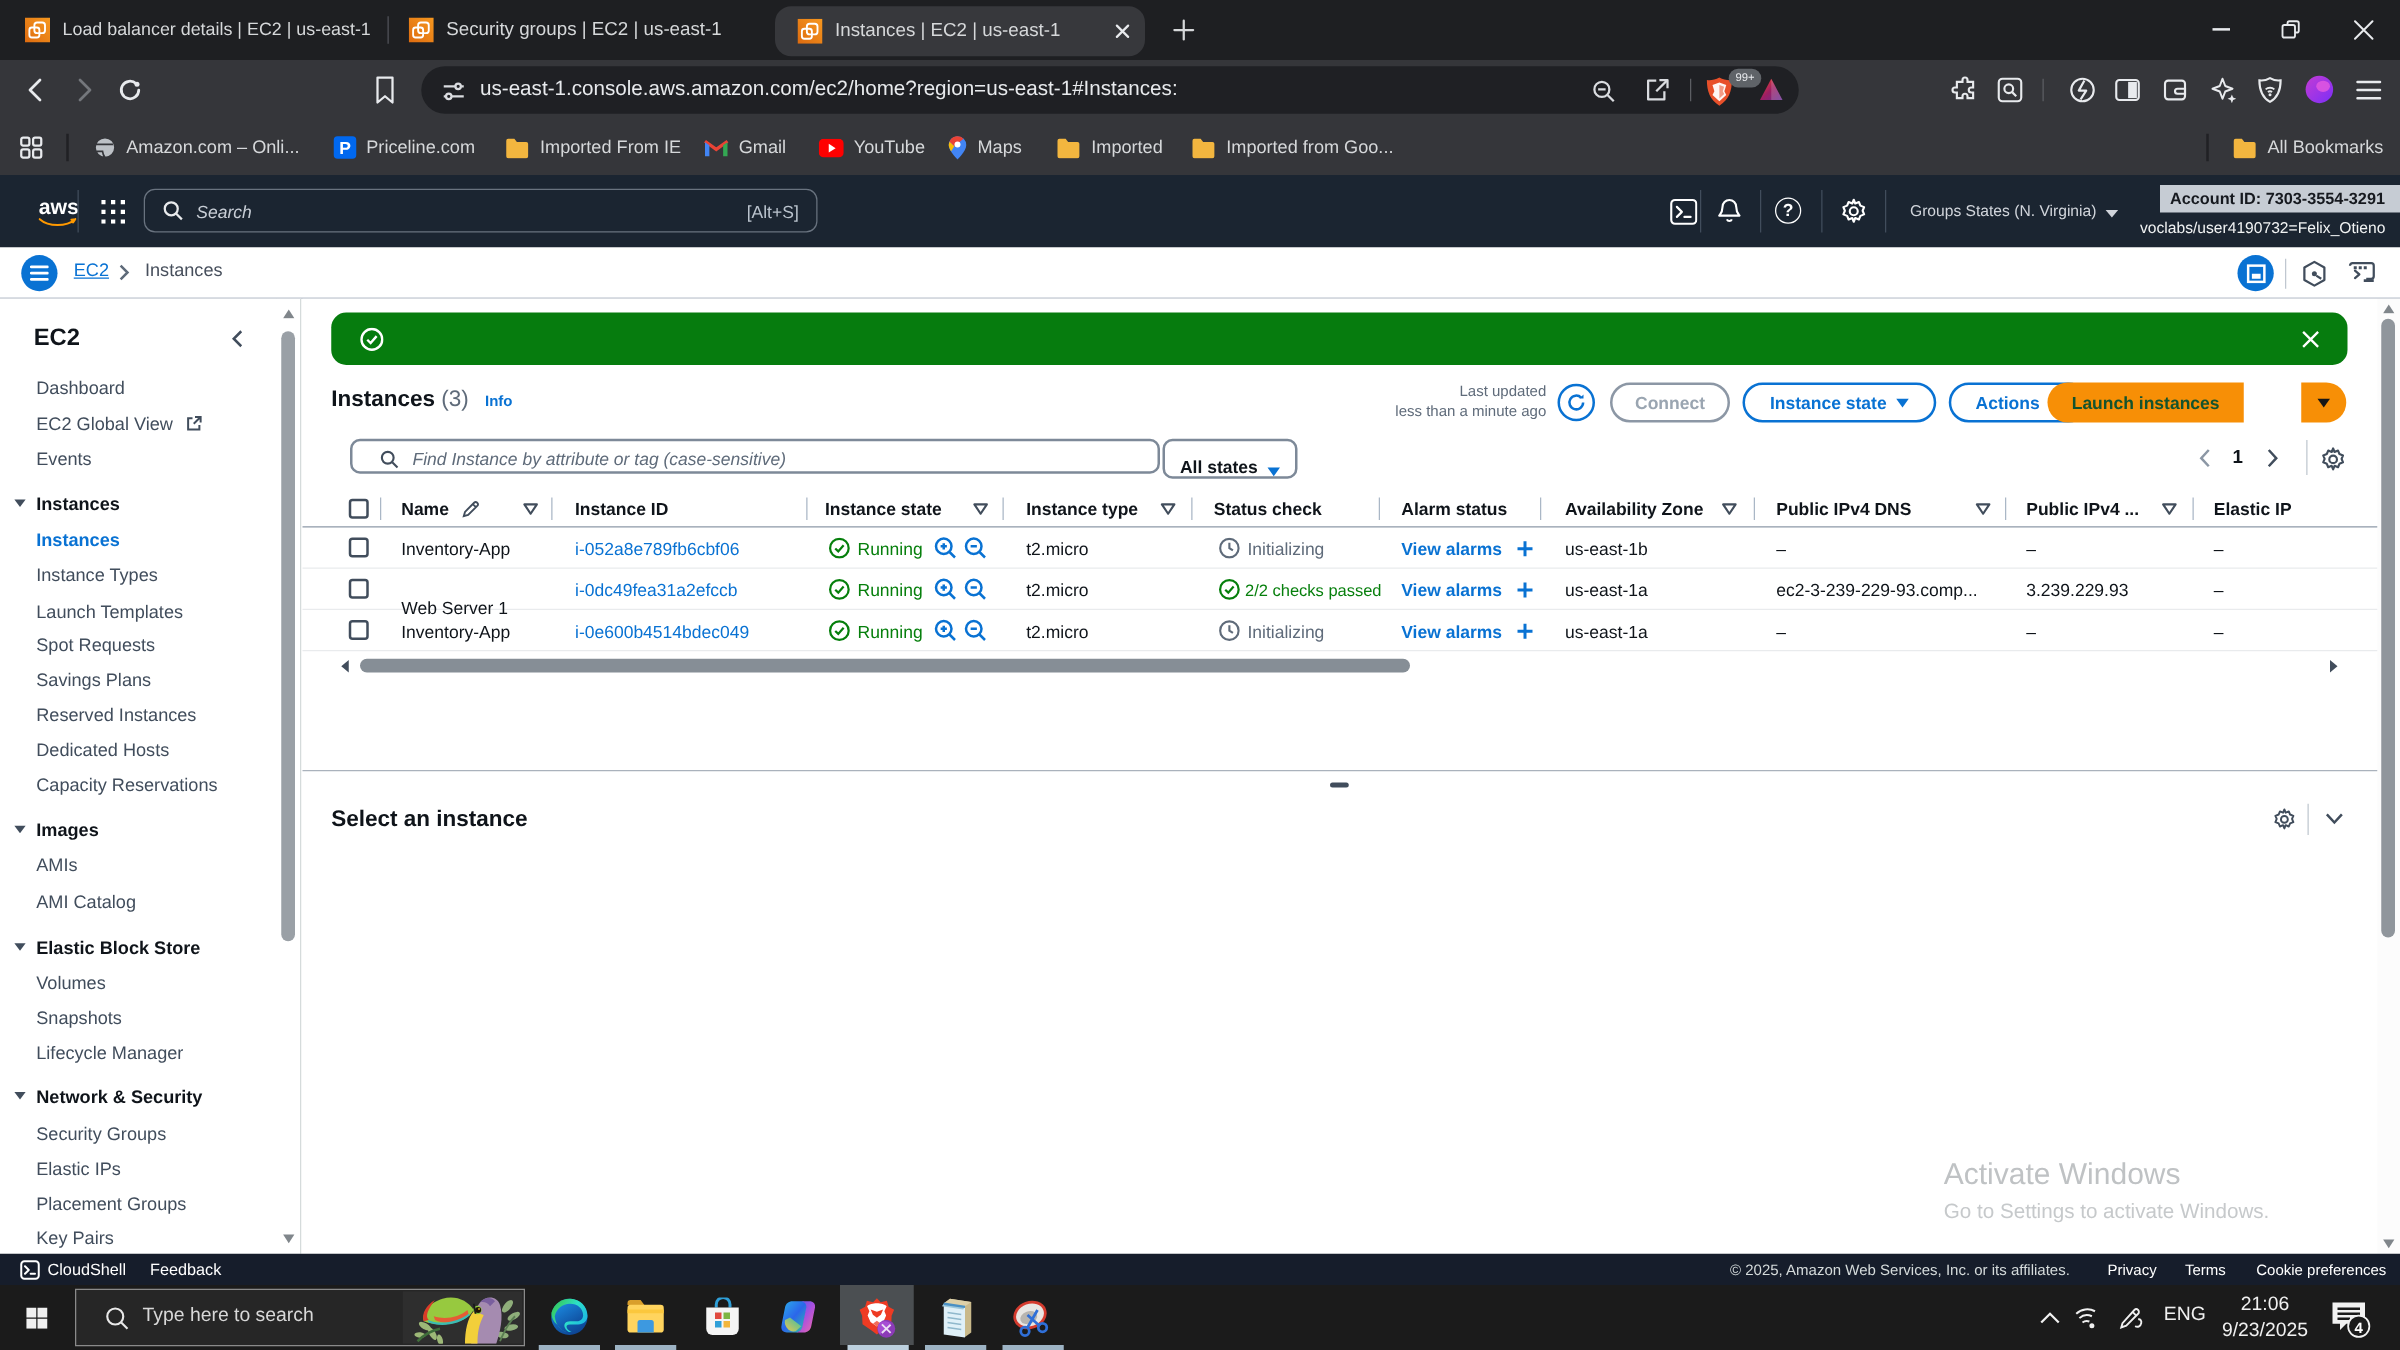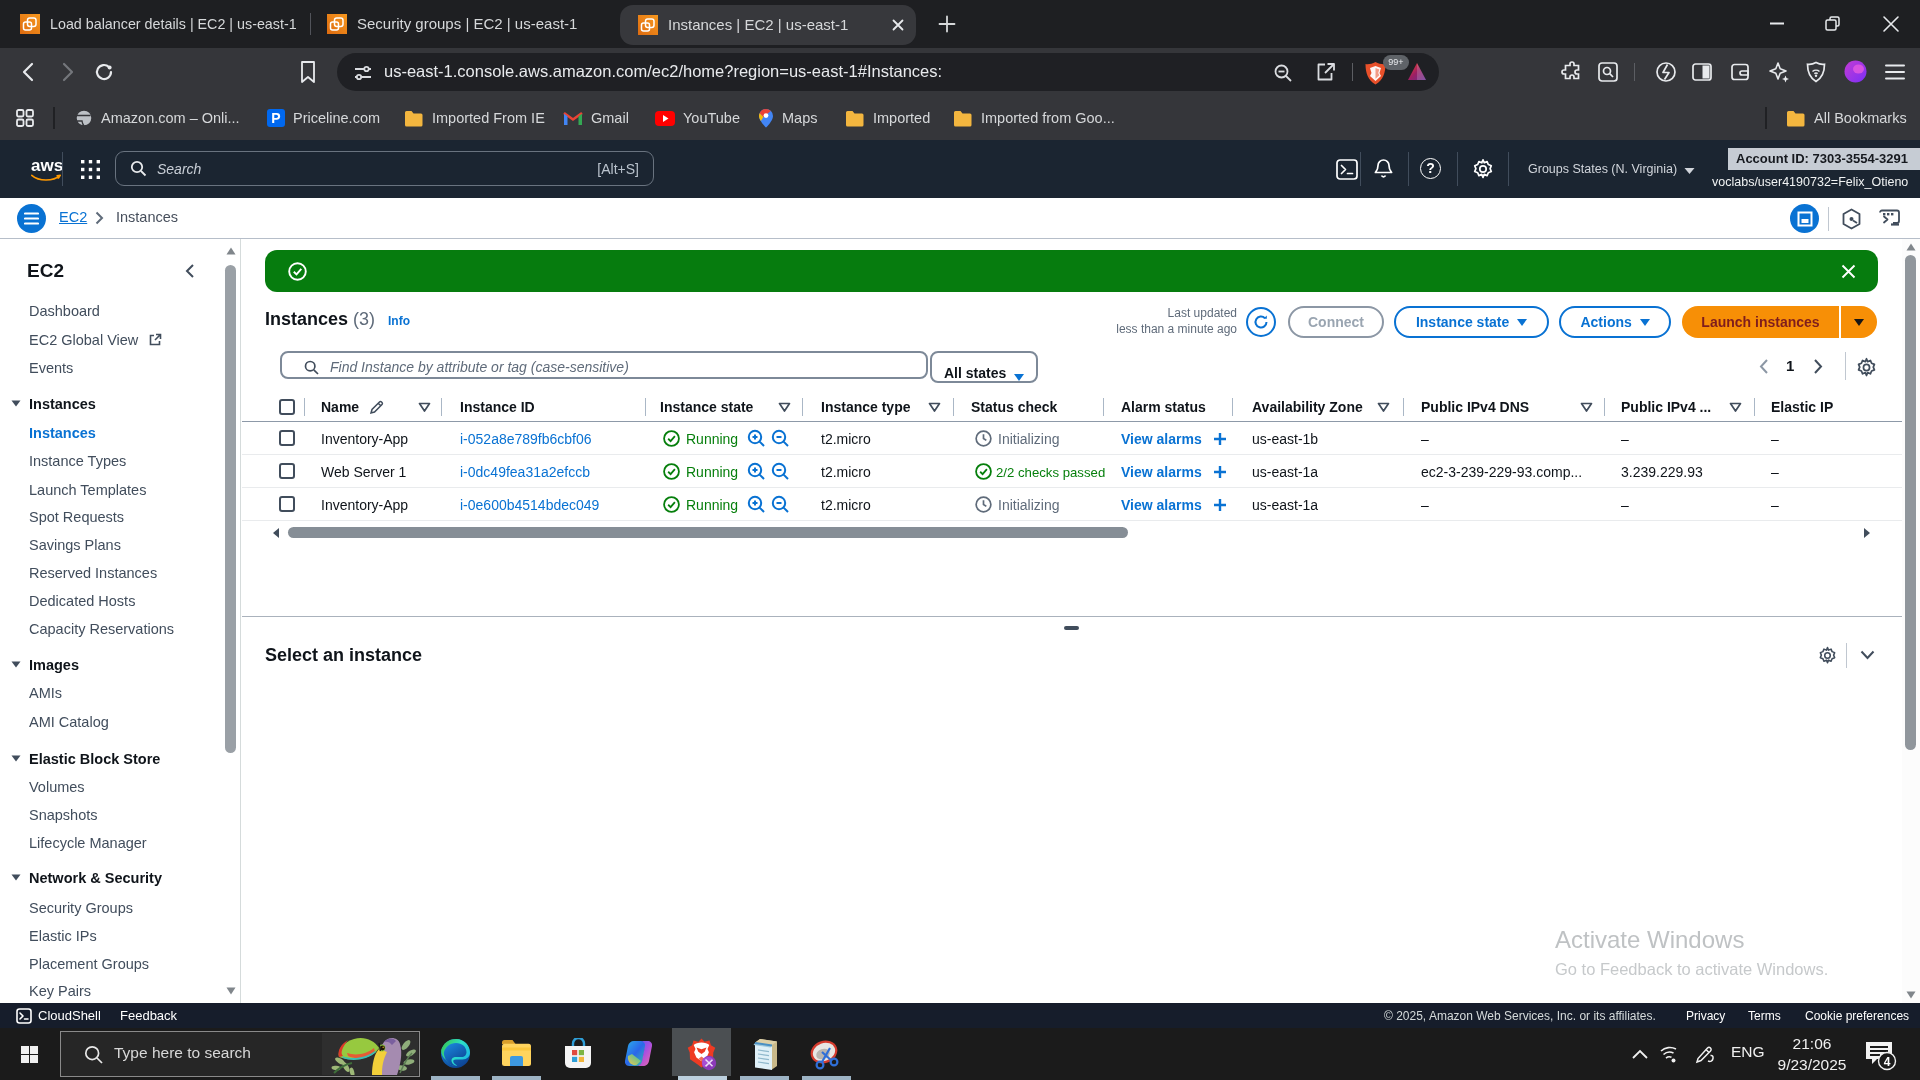--- a/index.html
+++ b/index.html
@@ -481,21 +481,21 @@
     <div class="abs" style="left:815px;top:66px;width:180px;text-align:right;font-size:12px;color:#5f6b7a;line-height:16px">Last updated<br>less than a minute ago</div>
     <div class="abs" style="left:1004px;top:68px;width:30px;height:30px;border:2px solid #0972d3;border-radius:50%">
       <svg class="abs" style="left:5px;top:5px" width="16" height="16" viewBox="0 0 16 16">
           <path d="M13.5 8 a5.5 5.5 0 1 1 -1.6 -3.9" fill="none" stroke="#0972d3" stroke-width="2"></path>
           <path d="M13.8 1.5 v3.3 h-3.3 z" fill="#0972d3"></path>
         </svg>
     </div>
     <div class="btn" style="left:1046px;top:67px;width:96px;border:2px solid #8c97a5;color:#9aa5b1">Connect</div>
     <div class="btn" style="left:1152px;top:67px;width:155px;border:2px solid #0972d3;color:#0972d3">Instance state&nbsp;&nbsp;<span class="caret" style="position:static;display:inline-block;border-top-color:#0972d3"></span></div>
     <div class="btn" style="left:1317px;top:67px;width:112px;border:2px solid #0972d3;color:#0972d3">Actions&nbsp;&nbsp;<span class="caret" style="position:static;display:inline-block;border-top-color:#0972d3"></span></div>
-    <div class="btn" style="left:1440px;top:67px;width:157px;background:#f78f06;color:#7f1d1d;border-radius:16px 0 0 16px">Launch instances</div>
+    <div class="btn" style="left:1396px;top:67px;width:157px;background:#f78f06;color:#14532d;border-radius:16px 0 0 16px">Launch instances</div>
     <div class="btn" style="left:1599px;top:67px;width:36px;background:#f78f06;color:#131313;border-radius:0 16px 16px 0">
         <span class="caret" style="position:static;display:inline-block;border-top-color:#161616"></span>
       </div>
 
     <div class="abs" style="left:38px;top:112px;width:648px;height:28px;border:2px solid #7d8998;border-radius:8px">
       <svg class="abs" style="left:22px;top:7px" width="15" height="15" viewBox="0 0 15 15">
           <g fill="none" stroke="#414d5c" stroke-width="1.7">
             <circle cx="6.2" cy="6.2" r="4.7"></circle>
             <path d="M9.8 9.8 L14 14"></path>
           </g>
@@ -598,21 +598,21 @@
       <div class="cell link" style="left:879px;top:192px;font-weight:bold">View alarms</div>
       <svg class="abs" style="left:971px;top:193px" width="14" height="14" viewBox="0 0 14 14">
           <path d="M7 1 v12 M1 7 h12" stroke="#0972d3" stroke-width="2.4"></path>
         </svg>
       <div class="cell" style="left:1010px;top:192px">us-east-1b</div>
       <div class="cell" style="left:1179px;top:192px">–</div>
       <div class="cell" style="left:1379px;top:192px">–</div>
       <div class="cell" style="left:1529px;top:192px">–</div>
 
       <div class="abs" style="left:37px;top:224px;width:16px;height:16px;border:2px solid #414d5c;border-radius:3px"></div>
-      <div class="cell" style="left:79px;top:225px">Web Server 1</div>
+      <div class="cell" style="left:79px;top:239px">Web Server 1</div>
       <div class="cell link" style="left:218px;top:225px">i-0dc49fea31a2efccb</div>
       <svg class="abs" style="left:421px;top:224px" width="17" height="17" viewBox="0 0 19 19">
           <circle cx="9.5" cy="9.5" r="8.3" fill="none" stroke="#067f0c" stroke-width="2"></circle>
           <path d="M5.8 9.8 L8.5 12.4 L13.3 6.9" fill="none" stroke="#067f0c" stroke-width="2"></path>
         </svg>
       <div class="cell grn" style="left:444px;top:225px">Running</div>
       <svg class="abs" style="left:505px;top:223px" width="19" height="19" viewBox="0 0 19 19">
           <g fill="none" stroke="#0972d3" stroke-width="2">
             <circle cx="8" cy="8" r="6.2"></circle>
             <path d="M12.6 12.6 L17 17"></path>
@@ -695,21 +695,21 @@
           <circle cx="11" cy="11" r="3.2"></circle>
           <path d="M11 1.8 l1.2 3 2.9 -1.2 1.2 2.9 3 1.2 -1.2 2.9 1.2 2.9 -3 1.2 -1.2 2.9 -2.9 -1.2 -1.2 3 -1.2 -3 -2.9 1.2 -1.2 -2.9 -3 -1.2 1.2 -2.9 -1.2 -2.9 3 -1.2 1.2 -2.9 2.9 1.2 z" stroke-linejoin="round"></path>
         </g>
       </svg>
     <div class="abs" style="left:1604px;top:404px;width:1px;height:25px;background:#c0c7d0"></div>
     <svg class="abs" style="left:1618px;top:411px" width="15" height="10" viewBox="0 0 15 10">
         <path d="M1.5 1.5 L7.5 8 L13.5 1.5" fill="none" stroke="#414d5c" stroke-width="2"></path>
       </svg>
 
     <div class="abs" style="left:1313px;top:687px;font-size:24px;color:#bfc2c4">Activate Windows</div>
-    <div class="abs" style="left:1313px;top:721px;font-size:16.5px;color:#c6c9cb">Go to Feedback to activate Windows.</div>
+    <div class="abs" style="left:1313px;top:721px;font-size:16.5px;color:#c6c9cb">Go to Settings to activate Windows.</div>
   </div>
   <div id="vscroll">
     <svg class="abs" style="left:4px;top:4px" width="10" height="8" viewBox="0 0 10 8">
         <path d="M5 0.5 L9.5 7.5 H0.5 Z" fill="#80868b"></path>
       </svg>
     <div class="abs" style="left:3px;top:16px;width:11px;height:495px;background:#90969c;border-radius:6px"></div>
     <svg class="abs" style="left:4px;top:752px" width="10" height="8" viewBox="0 0 10 8">
         <path d="M5 7.5 L9.5 0.5 H0.5 Z" fill="#80868b"></path>
       </svg>
   </div>

